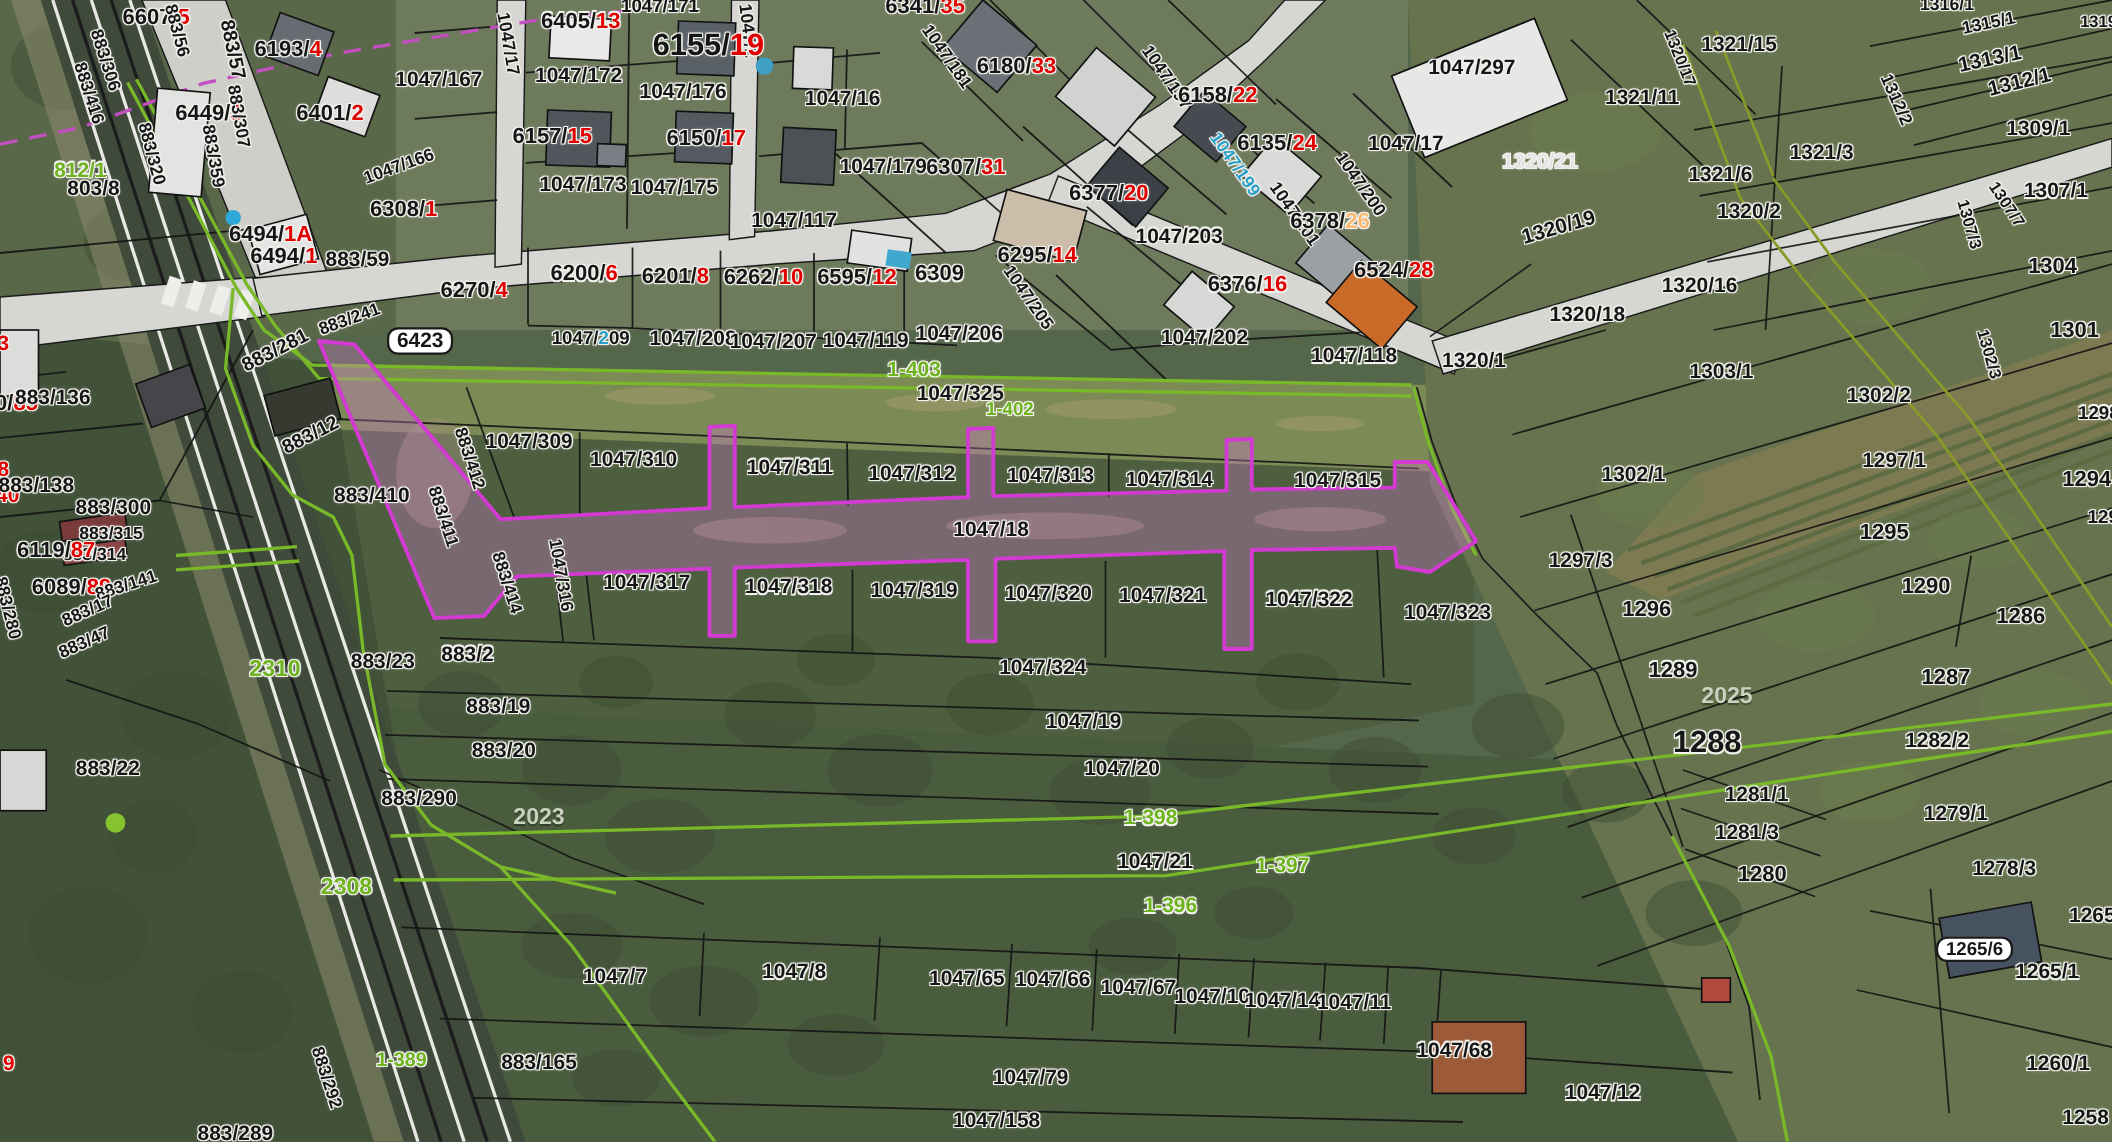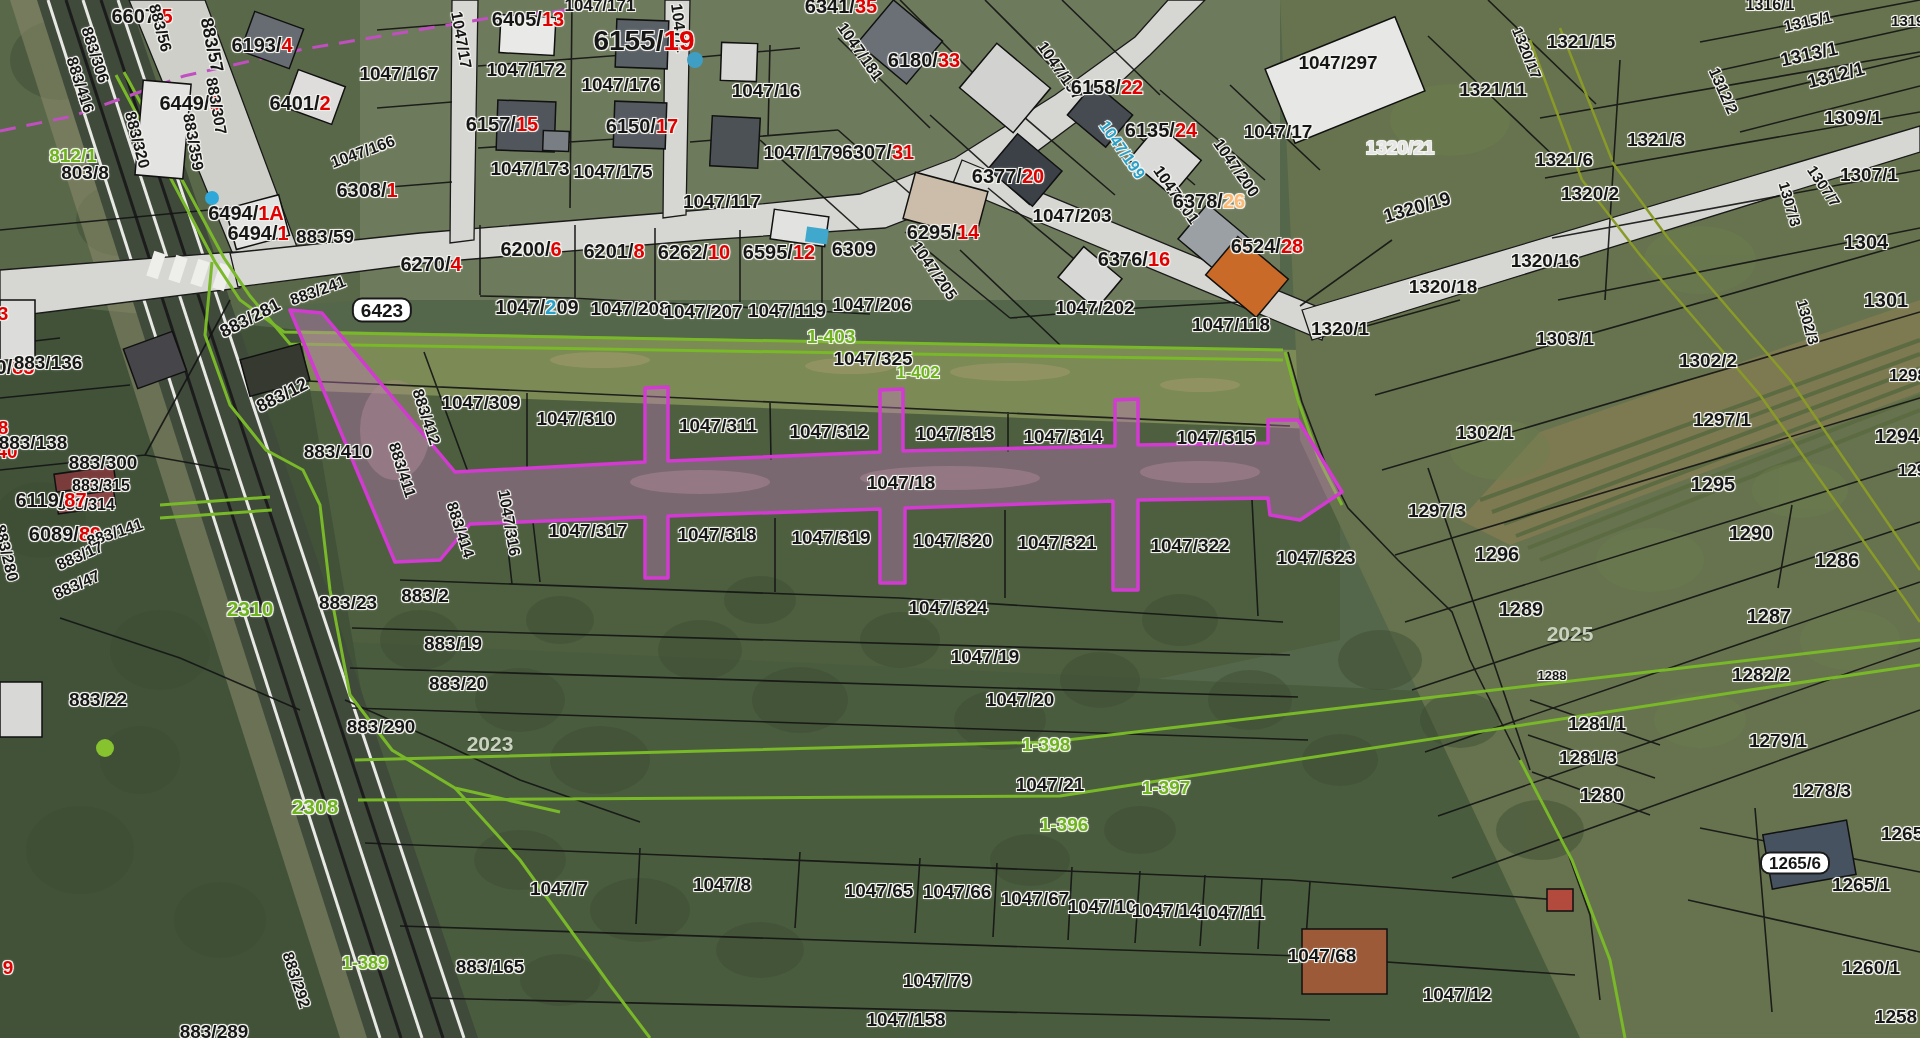--- a/index.html
+++ b/index.html
@@ -248,21 +248,21 @@
       <span class="lbl" style="left: 722px; top: 201px; font-size: 19px; transform: translate(-50%, -50%) rotate(0deg);"><span style="color: rgb(22, 22, 22);">1047/117</span></span>
       <span class="lbl" style="left: 431px; top: 264px; font-size: 20px; transform: translate(-50%, -50%) rotate(0deg);"><span style="color: rgb(22, 22, 22);">6270/</span><span style="color: rgb(225, 0, 0);">4</span></span>
       <span class="lbl" style="left: 531px; top: 249px; font-size: 20px; transform: translate(-50%, -50%) rotate(0deg);"><span style="color: rgb(22, 22, 22);">6200/</span><span style="color: rgb(225, 0, 0);">6</span></span>
       <span class="lbl" style="left: 614px; top: 251px; font-size: 20px; transform: translate(-50%, -50%) rotate(0deg);"><span style="color: rgb(22, 22, 22);">6201/</span><span style="color: rgb(225, 0, 0);">8</span></span>
       <span class="lbl" style="left: 694px; top: 252px; font-size: 20px; transform: translate(-50%, -50%) rotate(0deg);"><span style="color: rgb(22, 22, 22);">6262/</span><span style="color: rgb(225, 0, 0);">10</span></span>
       <span class="lbl" style="left: 779px; top: 252px; font-size: 20px; transform: translate(-50%, -50%) rotate(0deg);"><span style="color: rgb(22, 22, 22);">6595/</span><span style="color: rgb(225, 0, 0);">12</span></span>
       <span class="lbl" style="left: 854px; top: 249px; font-size: 20px; transform: translate(-50%, -50%) rotate(0deg);"><span style="color: rgb(22, 22, 22);">6309</span></span>
       <span class="lbl" style="left: 943px; top: 232px; font-size: 20px; transform: translate(-50%, -50%) rotate(0deg);"><span style="color: rgb(22, 22, 22);">6295/</span><span style="color: rgb(225, 0, 0);">14</span></span>
       <span class="lbl" style="left: 934px; top: 271px; font-size: 16px; transform: translate(-50%, -50%) rotate(55deg);"><span style="color: rgb(22, 22, 22);">1047/205</span></span>
       <span class="lbl" style="left: 872px; top: 304px; font-size: 19px; transform: translate(-50%, -50%) rotate(0deg);"><span style="color: rgb(22, 22, 22);">1047/206</span></span>
-      <span class="lbl" style="left: 537px; top: 307px; font-size: 20px; transform: translate(-50%, -50%) rotate(0deg); text-align: right;"><span style="color: rgb(22, 22, 22);">1047/</span><span style="color: rgb(40, 160, 200);">2</span><span style="color: rgb(22, 22, 22);">09</span></span>
+      <span class="lbl" style="left: 537px; top: 307px; font-size: 17px; transform: translate(-50%, -50%) rotate(0deg); text-align: right;"><span style="color: rgb(22, 22, 22);">1047/</span><span style="color: rgb(40, 160, 200);">2</span><span style="color: rgb(22, 22, 22);">09</span></span>
       <span class="lbl" style="left: 630px; top: 308px; font-size: 19px; transform: translate(-50%, -50%) rotate(0deg);"><span style="color: rgb(22, 22, 22);">1047/208</span></span>
       <span class="lbl" style="left: 703px; top: 311px; font-size: 19px; transform: translate(-50%, -50%) rotate(0deg);"><span style="color: rgb(22, 22, 22);">1047/207</span></span>
       <span class="lbl" style="left: 787px; top: 310px; font-size: 19px; transform: translate(-50%, -50%) rotate(0deg);"><span style="color: rgb(22, 22, 22);">1047/119</span></span>
       <span class="lbl" style="left: 924px; top: 60px; font-size: 20px; transform: translate(-50%, -50%) rotate(0deg);"><span style="color: rgb(22, 22, 22);">6180/</span><span style="color: rgb(225, 0, 0);">33</span></span>
       <span class="lbl" style="left: 1060px; top: 71px; font-size: 16px; transform: translate(-50%, -50%) rotate(55deg);"><span style="color: rgb(22, 22, 22);">1047/197</span></span>
       <span class="lbl" style="left: 1107px; top: 87px; font-size: 20px; transform: translate(-50%, -50%) rotate(0deg);"><span style="color: rgb(22, 22, 22);">6158/</span><span style="color: rgb(225, 0, 0);">22</span></span>
       <span class="lbl" style="left: 1122px; top: 150px; font-size: 16px; transform: translate(-50%, -50%) rotate(55deg);"><span style="color: rgb(40, 160, 200);">1047/199</span></span>
       <span class="lbl" style="left: 1161px; top: 130px; font-size: 20px; transform: translate(-50%, -50%) rotate(0deg);"><span style="color: rgb(22, 22, 22);">6135/</span><span style="color: rgb(225, 0, 0);">24</span></span>
       <span class="lbl" style="left: 1008px; top: 176px; font-size: 20px; transform: translate(-50%, -50%) rotate(0deg);"><span style="color: rgb(22, 22, 22);">6377/</span><span style="color: rgb(225, 0, 0);">20</span></span>
       <span class="lbl" style="left: 1072px; top: 215px; font-size: 19px; transform: translate(-50%, -50%) rotate(0deg);"><span style="color: rgb(22, 22, 22);">1047/203</span></span>
@@ -307,21 +307,21 @@
       <span class="lbl" style="left: 1722px; top: 419px; font-size: 19px; transform: translate(-50%, -50%) rotate(0deg);"><span style="color: rgb(22, 22, 22);">1297/1</span></span>
       <span class="lbl" style="left: 1437px; top: 510px; font-size: 19px; transform: translate(-50%, -50%) rotate(0deg);"><span style="color: rgb(22, 22, 22);">1297/3</span></span>
       <span class="lbl" style="left: 1897px; top: 436px; font-size: 20px; transform: translate(-50%, -50%) rotate(0deg);"><span style="color: rgb(22, 22, 22);">1294</span></span>
       <span class="lbl" style="left: 1713px; top: 484px; font-size: 20px; transform: translate(-50%, -50%) rotate(0deg);"><span style="color: rgb(22, 22, 22);">1295</span></span>
       <span class="lbl" style="left: 1751px; top: 533px; font-size: 20px; transform: translate(-50%, -50%) rotate(0deg);"><span style="color: rgb(22, 22, 22);">1290</span></span>
       <span class="lbl" style="left: 1837px; top: 560px; font-size: 20px; transform: translate(-50%, -50%) rotate(0deg);"><span style="color: rgb(22, 22, 22);">1286</span></span>
       <span class="lbl" style="left: 1497px; top: 554px; font-size: 20px; transform: translate(-50%, -50%) rotate(0deg);"><span style="color: rgb(22, 22, 22);">1296</span></span>
       <span class="lbl" style="left: 1521px; top: 609px; font-size: 20px; transform: translate(-50%, -50%) rotate(0deg);"><span style="color: rgb(22, 22, 22);">1289</span></span>
       <span class="lbl" style="left: 1769px; top: 616px; font-size: 20px; transform: translate(-50%, -50%) rotate(0deg);"><span style="color: rgb(22, 22, 22);">1287</span></span>
       <span class="lbl nohalo" style="left: 1570px; top: 633px; font-size: 21px; transform: translate(-50%, -50%) rotate(0deg);"><span style="color: rgb(201, 210, 191);">2025</span></span>
-      <span class="lbl" style="left: 1552px; top: 675px; font-size: 13px; transform: translate(-50%, -50%) rotate(0deg);"><span style="color: rgb(22, 22, 22);">1288</span></span>
+      <span class="lbl" style="left: 1552px; top: 675px; font-size: 28px; transform: translate(-50%, -50%) rotate(0deg);"><span style="color: rgb(22, 22, 22);">1288</span></span>
       <span class="lbl" style="left: 1761px; top: 674px; font-size: 19px; transform: translate(-50%, -50%) rotate(0deg);"><span style="color: rgb(22, 22, 22);">1282/2</span></span>
       <span class="lbl" style="left: 1597px; top: 723px; font-size: 19px; transform: translate(-50%, -50%) rotate(0deg);"><span style="color: rgb(22, 22, 22);">1281/1</span></span>
       <span class="lbl" style="left: 1588px; top: 757px; font-size: 19px; transform: translate(-50%, -50%) rotate(0deg);"><span style="color: rgb(22, 22, 22);">1281/3</span></span>
       <span class="lbl" style="left: 1602px; top: 795px; font-size: 20px; transform: translate(-50%, -50%) rotate(0deg);"><span style="color: rgb(22, 22, 22);">1280</span></span>
       <span class="lbl" style="left: 1778px; top: 740px; font-size: 19px; transform: translate(-50%, -50%) rotate(0deg);"><span style="color: rgb(22, 22, 22);">1279/1</span></span>
       <span class="lbl" style="left: 1822px; top: 790px; font-size: 19px; transform: translate(-50%, -50%) rotate(0deg);"><span style="color: rgb(22, 22, 22);">1278/3</span></span>
       <span class="lbl" style="left: 831px; top: 336px; font-size: 19px; transform: translate(-50%, -50%) rotate(0deg);"><span style="color: rgb(111, 180, 31);">1-403</span></span>
       <span class="lbl" style="left: 873px; top: 358px; font-size: 19px; transform: translate(-50%, -50%) rotate(0deg);"><span style="color: rgb(22, 22, 22);">1047/325</span></span>
       <span class="lbl" style="left: 918px; top: 372px; font-size: 17px; transform: translate(-50%, -50%) rotate(0deg);"><span style="color: rgb(111, 180, 31);">1-402</span></span>
       <span class="lbl" style="left: 338px; top: 451px; font-size: 19px; transform: translate(-50%, -50%) rotate(0deg);"><span style="color: rgb(22, 22, 22);">883/410</span></span>

